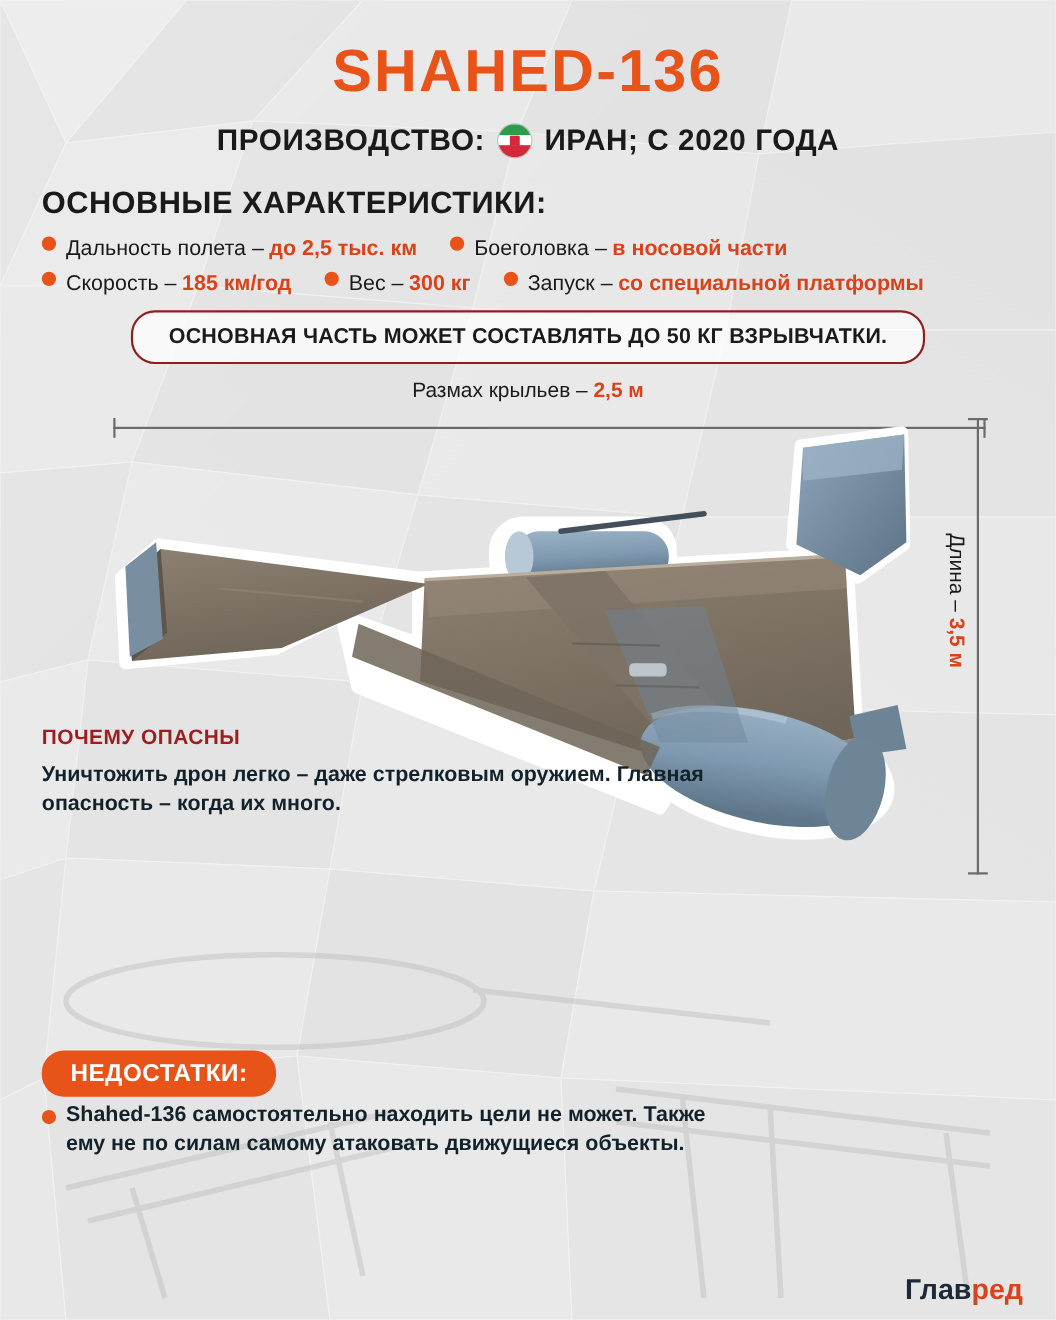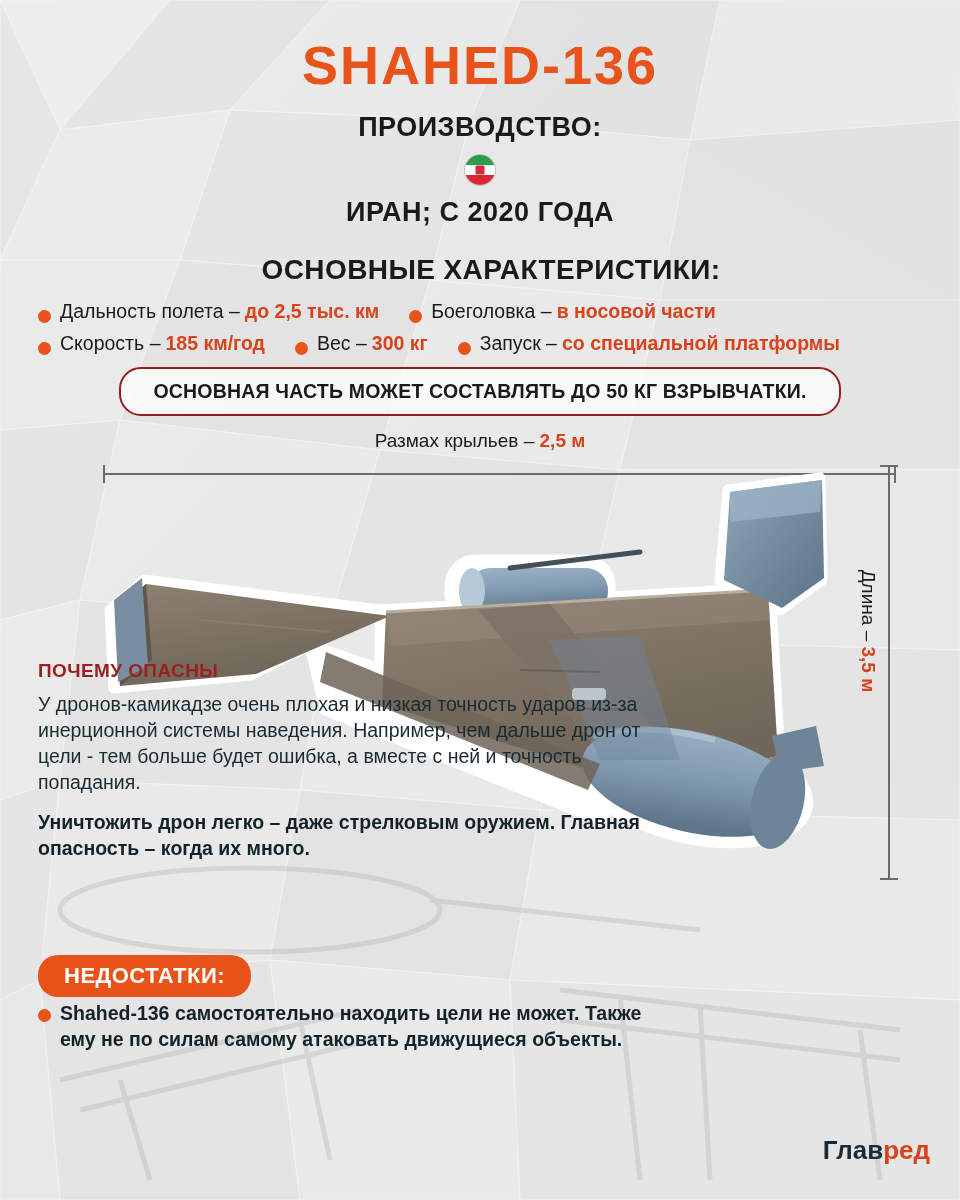--- a/index.html
+++ b/index.html
@@ -56,21 +56,20 @@
   .subtitle-row {
     display: flex;
     align-items: center;
     justify-content: center;
     gap: 12px;
     margin-top: 20px;
     font-size: 27px;
     font-weight: bold;
     color: #1a1a1a;
     letter-spacing: 0.5px;
-    flex-direction: column;
   }
   .flag {
     width: 30px;
     height: 30px;
     border-radius: 50%;
     overflow: hidden;
     position: relative;
     box-shadow: 0 0 0 1px rgba(0,0,0,0.18);
     flex: none;
   }
@@ -86,34 +85,33 @@
     border-radius: 1px;
   }
 
   
   .section-head {
     font-size: 28px;
     font-weight: bold;
     color: #1a1a1a;
     margin: 26px 16px 0 38px;
     letter-spacing: 0.4px;
-    text-align: center;
   }
   .spec-rows {
     margin: 14px 0 0 38px;
   }
   .spec-line {
     display: flex;
     align-items: center;
     flex-wrap: nowrap;
     margin-bottom: 9px;
   }
   .spec {
     display: flex;
-    align-items: flex-end;
+    align-items: flex-start;
     white-space: nowrap;
     margin-right: 30px;
     font-size: 19.5px;
     color: #1a1a1a;
   }
   .dot {
     width: 13px;
     height: 13px;
     border-radius: 50%;
     background: #e8531a;
@@ -276,21 +274,21 @@
     font-size: 19.5px;
     font-weight: bold;
     line-height: 1.33;
     color: #12222b;
   }
 
   
   .logo {
     position: absolute;
     right: 30px;
-    bottom: 34px;
+    bottom: 12px;
     font-size: 26px;
     font-weight: bold;
     z-index: 6;
   }
   .logo .a { color: #1b2a36; }
   .logo .b { color: #d8431c; }
 </style>
 </head>
 <body>
 
@@ -492,21 +490,20 @@
         <line x1="480" y1="248" x2="556" y2="250" stroke="#5f574c" stroke-width="2" opacity="0.5"></line>
         <rect x="492" y="228" width="34" height="12" rx="4" fill="#cfd8de" opacity="0.8"></rect>
 
         <polygon points="246,192 520,304 508,330 240,222" fill="#6f6558" opacity="0.85"></polygon>
       </svg>
     </div>
   </div>
 
   <div class="danger">
     <h2>ПОЧЕМУ ОПАСНЫ</h2>
-    <p>У дронов-камикадзе очень плохая и низкая точность ударов из-за инерционной системы наведения. Например, чем дальше дрон от цели - тем больше будет ошибка, а вместе с ней и точность попадания.</p>
     <p class="bold">Уничтожить дрон легко – даже стрелковым оружием. Главная опасность – когда их много.</p>
   </div>
 
   <div class="flaws">
     <div class="flaws-badge">НЕДОСТАТКИ:</div>
     <div class="flaw-item">
       <span class="dot"></span>
       <span class="txt">Shahed-136 самостоятельно находить цели не может. Также ему не по силам самому атаковать движущиеся объекты.</span>
     </div>
   </div>

